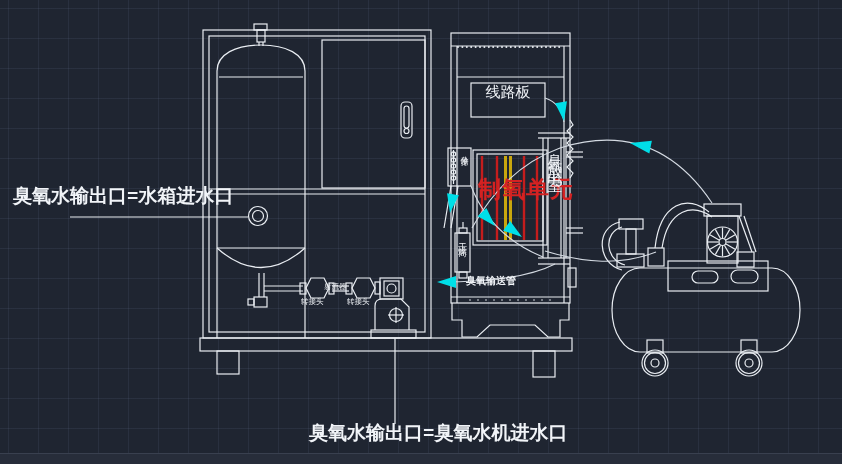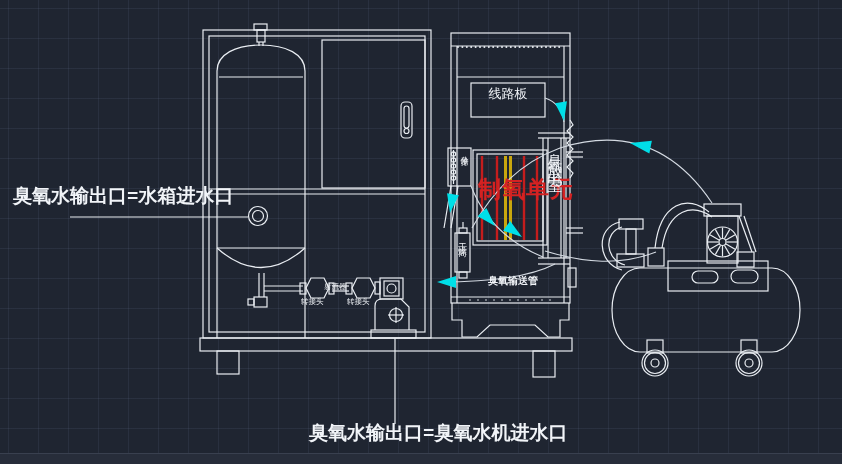--- a/index.html
+++ b/index.html
@@ -272,31 +272,31 @@
         <circle cx="655" cy="363" r="4"></circle>
         <circle cx="749" cy="363" r="13"></circle>
         <circle cx="749" cy="363" r="10.5"></circle>
         <circle cx="749" cy="363" r="4"></circle>
       </g>
     </g>
   </svg>
 
   <div class="lbl big" style="left:13px;top:188px;">臭氧水输出口=水箱进水口</div>
 
-  <div class="lbl box-label" style="left:471px;top:83px;width:74px;height:22px;font-size:13px;">线路板</div>
+  <div class="lbl box-label" style="left:471px;top:83px;width:74px;height:22px;font-size:15px;font-family:Liberation Mono, monospace;">线路板</div>
 
   <div class="lbl" style="left:450px;top:177px;font-size:23px;font-weight:bold;color:var(--redtext,#d42222);letter-spacing:1px;padding-left:28px;">制氧单元</div>
 
   <div class="lbl v" style="left:546px;top:141px;height:122px;font-size:15px;letter-spacing:6px;">臭氧放电室</div>
 
   <div class="lbl v tiny" style="left:459px;top:150px;height:36px;letter-spacing:1px;">分子筛</div>
 
   <div class="lbl v" style="left:457px;top:236px;height:36px;font-size:9px;letter-spacing:2.5px;">干燥筒</div>
 
-  <div class="lbl" style="left:488px;top:276px;font-size:10px;font-weight:bold;">臭氧输送管</div>
+  <div class="lbl" style="left:466px;top:276px;font-size:10px;font-weight:bold;">臭氧输送管</div>
 
   <div class="lbl tiny" style="left:324px;top:283px;font-size:7.5px;">射流器</div>
   <div class="lbl tiny" style="left:301px;top:298px;font-size:7.5px;">转接头</div>
   <div class="lbl tiny" style="left:347px;top:298px;font-size:7.5px;">转接头</div>
 
   <div class="lbl big" style="left:309px;top:425px;">臭氧水输出口=臭氧水机进水口</div>
 
   <div class="bottombar"></div>
 </div>
 

